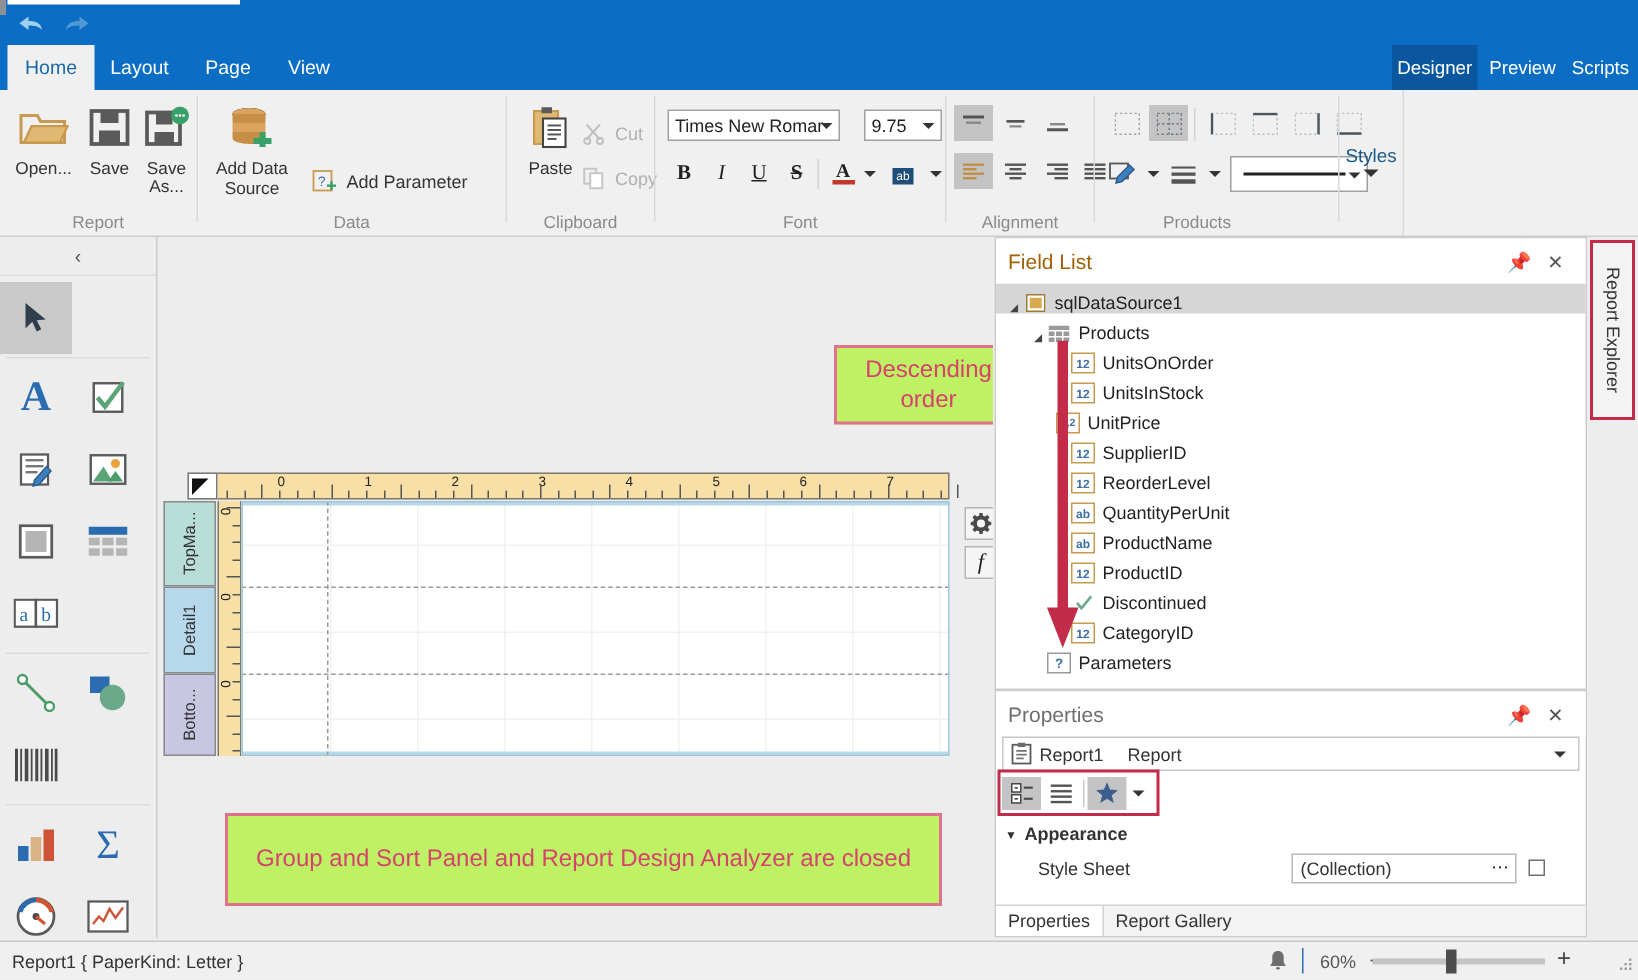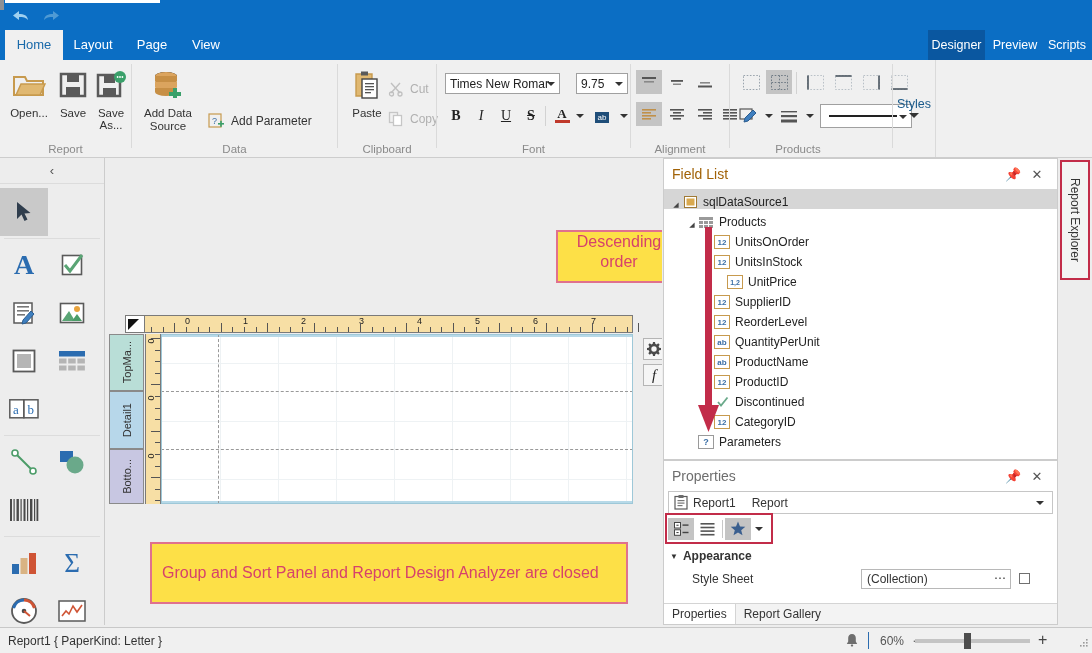--- a/index.html
+++ b/index.html
@@ -147,23 +147,23 @@
   .gridh { position:absolute; left:0; height:1px; width:472px; background:#eef2f4; }
 
   .sqbtn {
     position:absolute; width:22px; height:22px; background:#f5f5f5;
     border:1px solid #b5b5b5; display:flex; align-items:center; justify-content:center;
     cursor:default;
   }
 
   
   .callout {
-    position:absolute; border:2px solid #e0718d; background:#fde047;
+    position:absolute; border:2px solid #e0718d; background:#bef264;
     color:#d6426b; text-align:center; display:flex; align-items:center;
-    justify-content:flex-start; font-size:16px; line-height:20px;
+    justify-content:center; font-size:16px; line-height:20px;
   }
   .redarrow { position:absolute; }
 
   
   #fieldlist {
     position:absolute; left:663px; top:158px; width:395px; height:302px;
     background:#fff; border:1px solid #ccc;
   }
   .panelhdr {
     position:relative; height:30px; background:#fff;
@@ -863,21 +863,21 @@
       <div class="treerow" style="padding-left: 38px;">
         <span class="expander"></span>
         <span class="ficon" style="font-size: 8px;">12</span>
         <span>UnitsOnOrder</span>
       </div>
       <div class="treerow" style="padding-left: 38px;">
         <span class="expander"></span>
         <span class="ficon" style="font-size: 8px;">12</span>
         <span>UnitsInStock</span>
       </div>
-      <div class="treerow" style="padding-left: 51px;">
+      <div class="treerow" style="padding-left: 28px;">
         <span class="expander"></span>
         <span class="ficon" style="font-size: 7px;">1,2</span>
         <span>UnitPrice</span>
       </div>
       <div class="treerow" style="padding-left: 38px;">
         <span class="expander"></span>
         <span class="ficon" style="font-size: 8px;">12</span>
         <span>SupplierID</span>
       </div>
       <div class="treerow" style="padding-left: 38px;">

